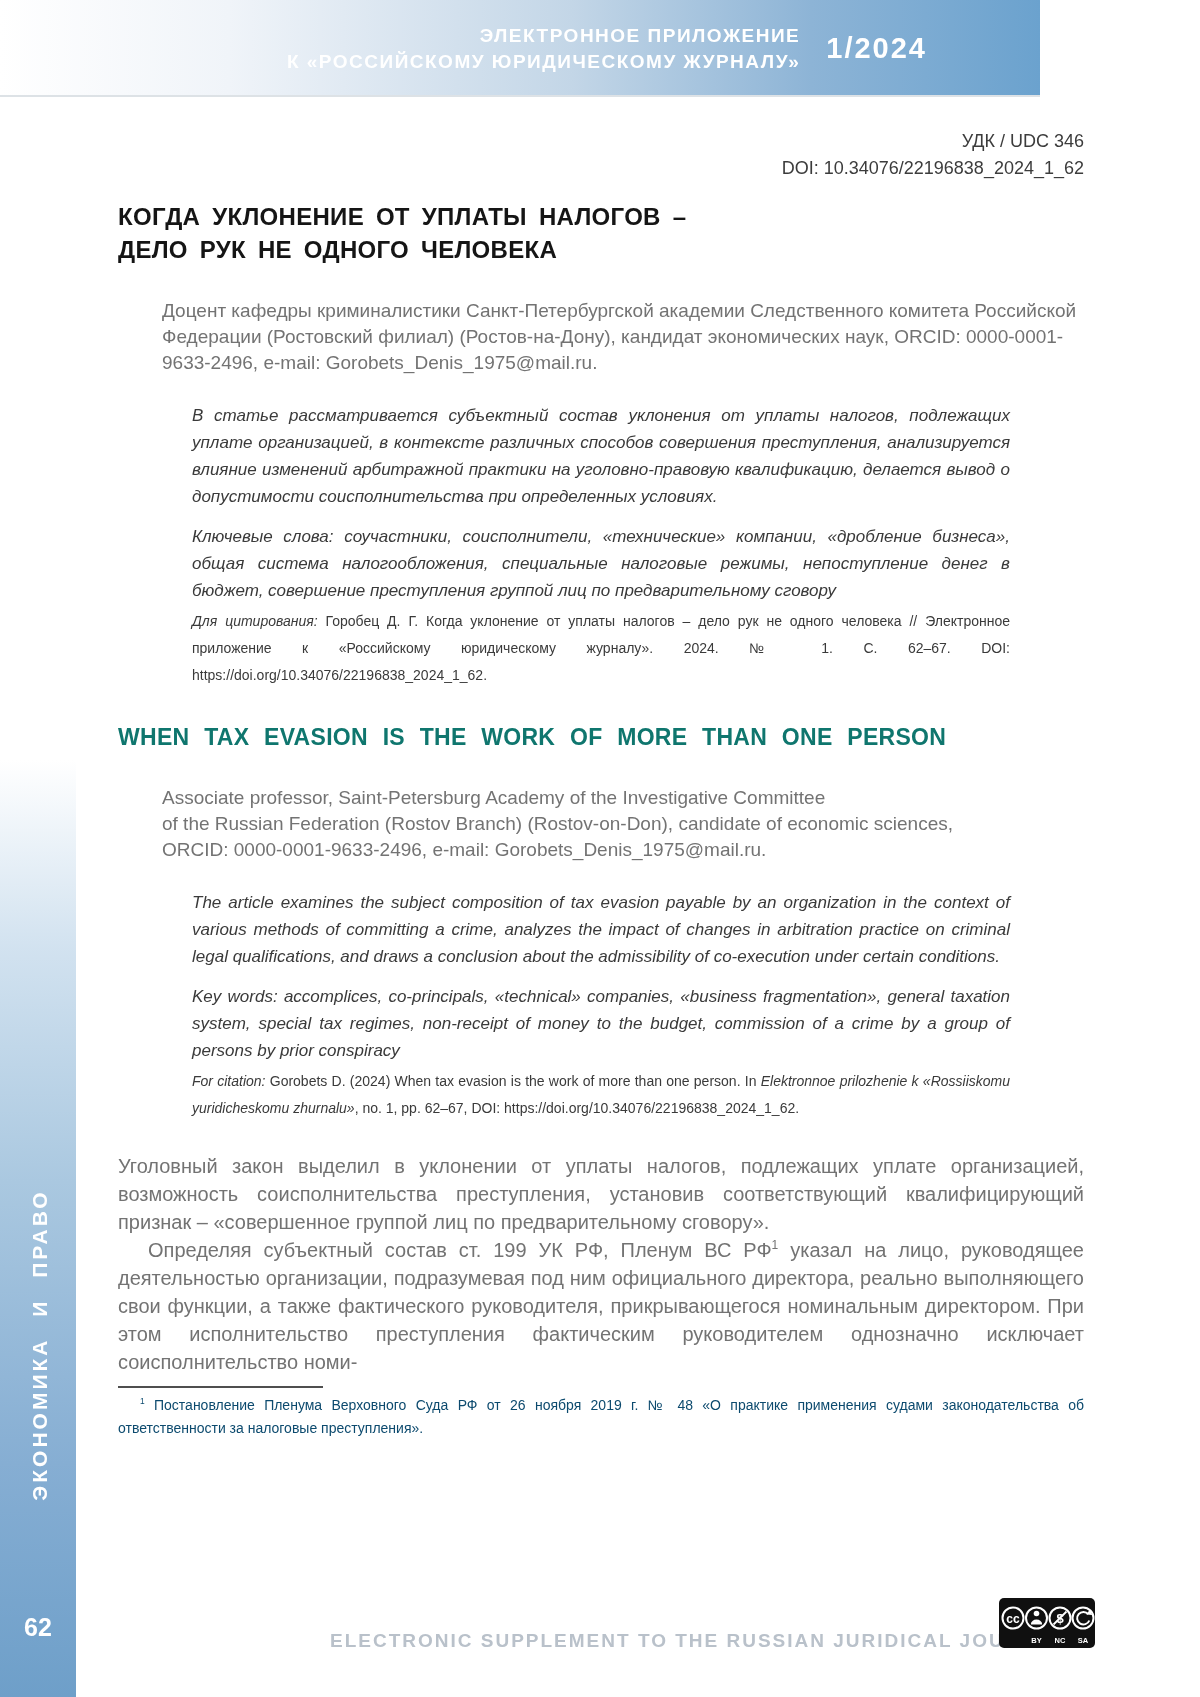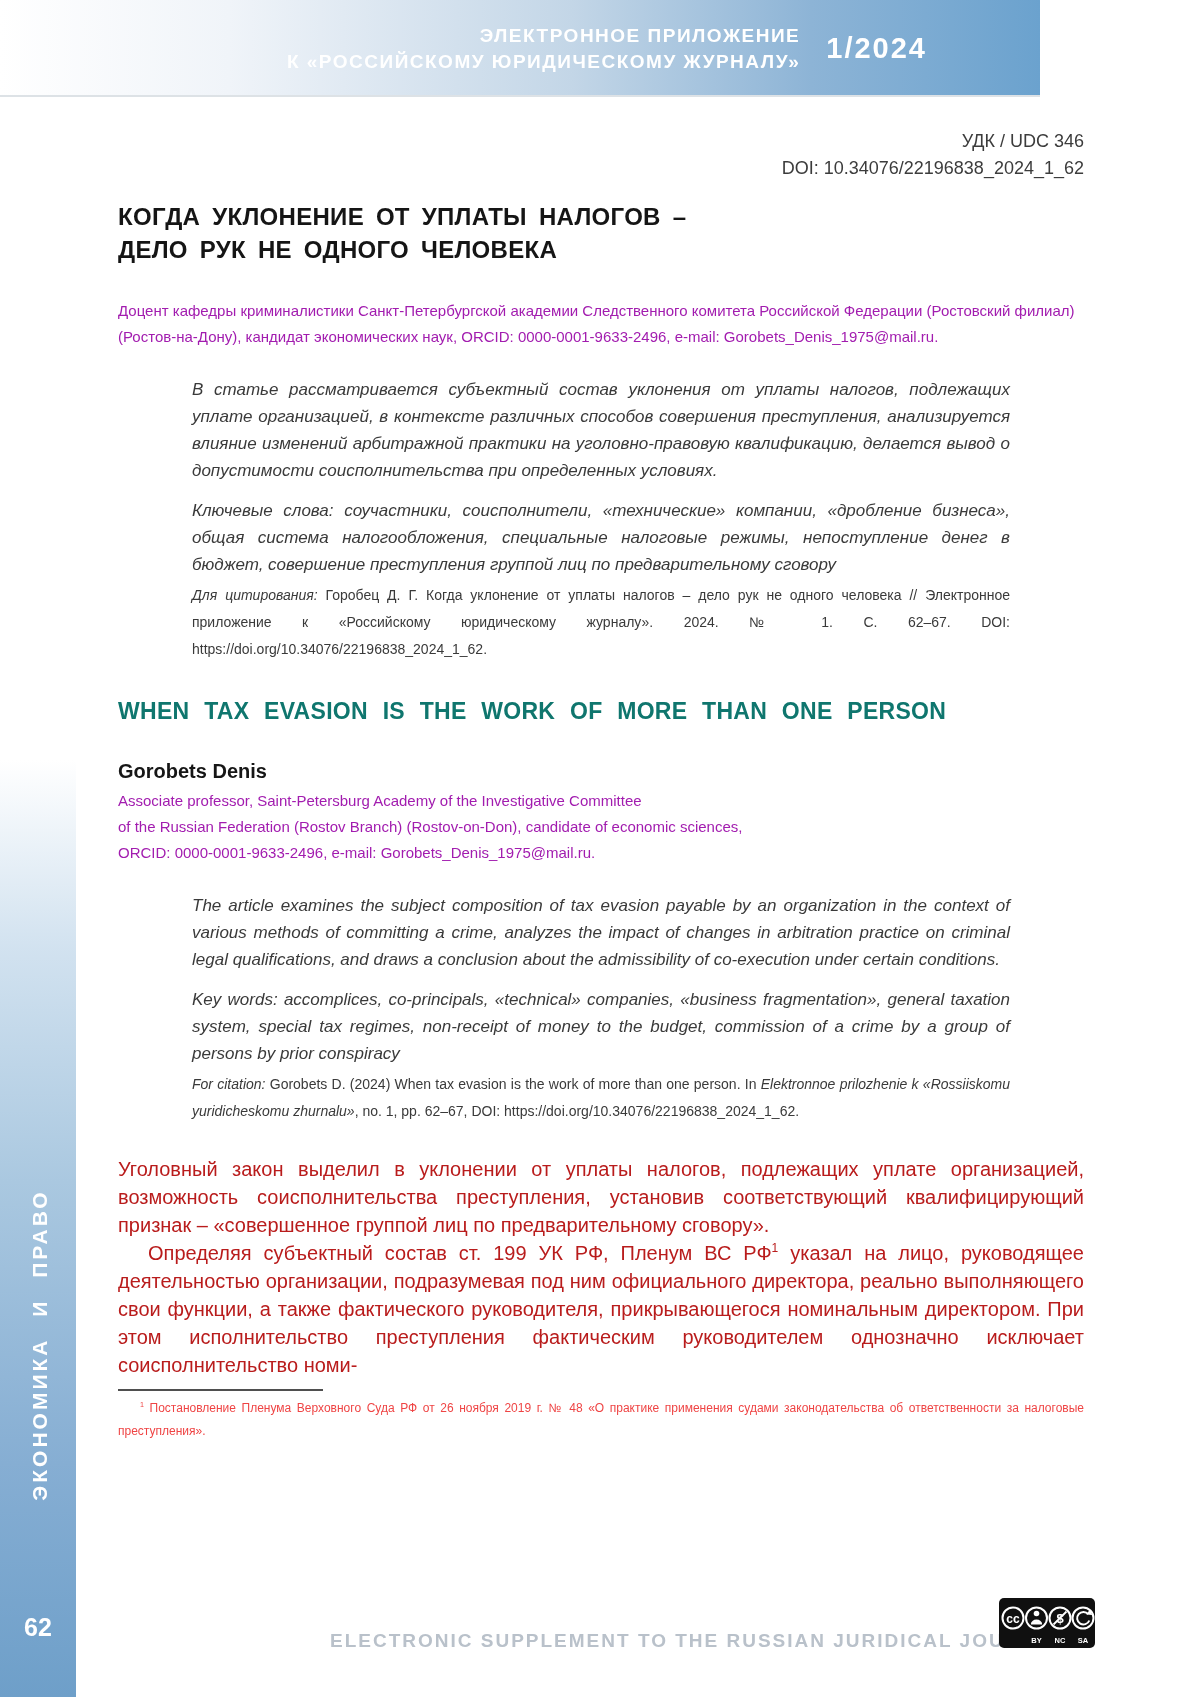--- a/index.html
+++ b/index.html
@@ -41,34 +41,34 @@
   }
 
   
   .content { position:absolute; left:118px; top:128px; width:966px; }
   .meta { text-align:right; font-size:18px; line-height:27px; color:#3c3c3c; }
   .title-ru { margin:18px 0 0 0; font-size:24px; line-height:33px; color:#151515;
               font-weight:bold; word-spacing:5px; letter-spacing:0.3px; }
   .title-ru .tline { display:block; }
   .author-block { margin-top:32px; }
   .author-name { font-size:20px; font-weight:bold; color:#161616; line-height:24px; }
-  .affiliation { margin-top:5px; font-size:15px; line-height:26px; color:#a21caf; }
+  .affiliation { margin-top:5px; font-size:19px; line-height:26px; color:#737373;margin-left:44px; }
   .indent-block { margin:26px 0 0 74px; width:818px; text-align:justify; }
   .abstract, .keywords { font-style:italic; font-size:17px; line-height:27px; color:#3a3a3a; }
   .keywords { margin-top:13px; }
   .citation { margin-top:4px; font-size:14px; line-height:27px; color:#3a3a3a; }
   .italic { font-style:italic; }
   .title-en { margin:32px 0 0 0; font-size:23px; line-height:32px; color:#0f766e;
               font-weight:bold; word-spacing:8px; letter-spacing:0.3px; }
-  .body-text { margin-top:30px; font-size:20px; line-height:28px; color:#b91c1c; }
+  .body-text { margin-top:30px; font-size:20px; line-height:28px; color:#737373; }
   .body-p { margin:0; text-align:justify; }
   .body-p.p2 { text-indent:30px; }
   sup { font-size:0.6em; line-height:0; vertical-align:super; }
   .footnote-rule { margin:10px 0 6px 0; width:205px; border-top:2px solid #4f4f4f; }
-  .footnote { margin:0; font-size:12px; line-height:23px; color:#ef4444;
+  .footnote { margin:0; font-size:14px; line-height:23px; color:#0c4a6e;
               text-align:justify; text-indent:22px; }
 
   
   .footer-title {
     position:absolute; left:330px; top:1630px; width:660px; text-align:center;
     color:#b9c1ca; font-weight:bold; font-size:19px; letter-spacing:2px; white-space:nowrap;
   }
   .cc-badge { position:absolute; right:105px; top:1598px; }
 </style>
 </head>
@@ -108,21 +108,20 @@
 
     <p class="abstract indent-block">В статье рассматривается субъектный состав уклонения от уплаты налогов, подлежащих уплате организацией, в контексте различных способов совершения преступления, анализируется влияние изменений арбитражной практики на уголовно-правовую квалификацию, делается вывод о допустимости соисполнительства при определенных условиях.</p>
 
     <p class="keywords indent-block">Ключевые слова: соучастники, соисполнители, «технические» компании, «дробление бизнеса», общая система налогообложения, специальные налоговые режимы, непоступление денег в бюджет, совершение преступления группой лиц по предварительному сговору</p>
 
     <p class="citation indent-block"><span class="italic">Для цитирования:</span><span> Горобец Д. Г. Когда уклонение от уплаты налогов – дело рук не одного человека // Электронное приложение к «Российскому юридическому журналу». 2024. № 1. С. 62–67. DOI: https://doi.org/10.34076/22196838_2024_1_62.</span></p>
 
     <h2 class="title-en">WHEN TAX EVASION IS THE WORK OF MORE THAN ONE PERSON</h2>
 
     <div class="author-block">
-      <div class="author-name">Gorobets Denis</div>
       <div class="affiliation">
         <span>Associate professor, Saint-Petersburg Academy of the Investigative Committee</span><br>
         <span>of the Russian Federation (Rostov Branch) (Rostov-on-Don), candidate of economic sciences,</span><br>
         <span>ORCID: 0000-0001-9633-2496, e-mail: Gorobets_Denis_1975@mail.ru.</span>
       </div>
     </div>
 
     <p class="abstract indent-block">The article examines the subject composition of tax evasion payable by an organization in the context of various methods of committing a crime, analyzes the impact of changes in arbitration practice on criminal legal qualifications, and draws a conclusion about the admissibility of co-execution under certain conditions.</p>
 
     <p class="keywords indent-block">Key words: accomplices, co-principals, «technical» companies, «business fragmentation», general taxation system, special tax regimes, non-receipt of money to the budget, commission of a crime by a group of persons by prior conspiracy</p>

